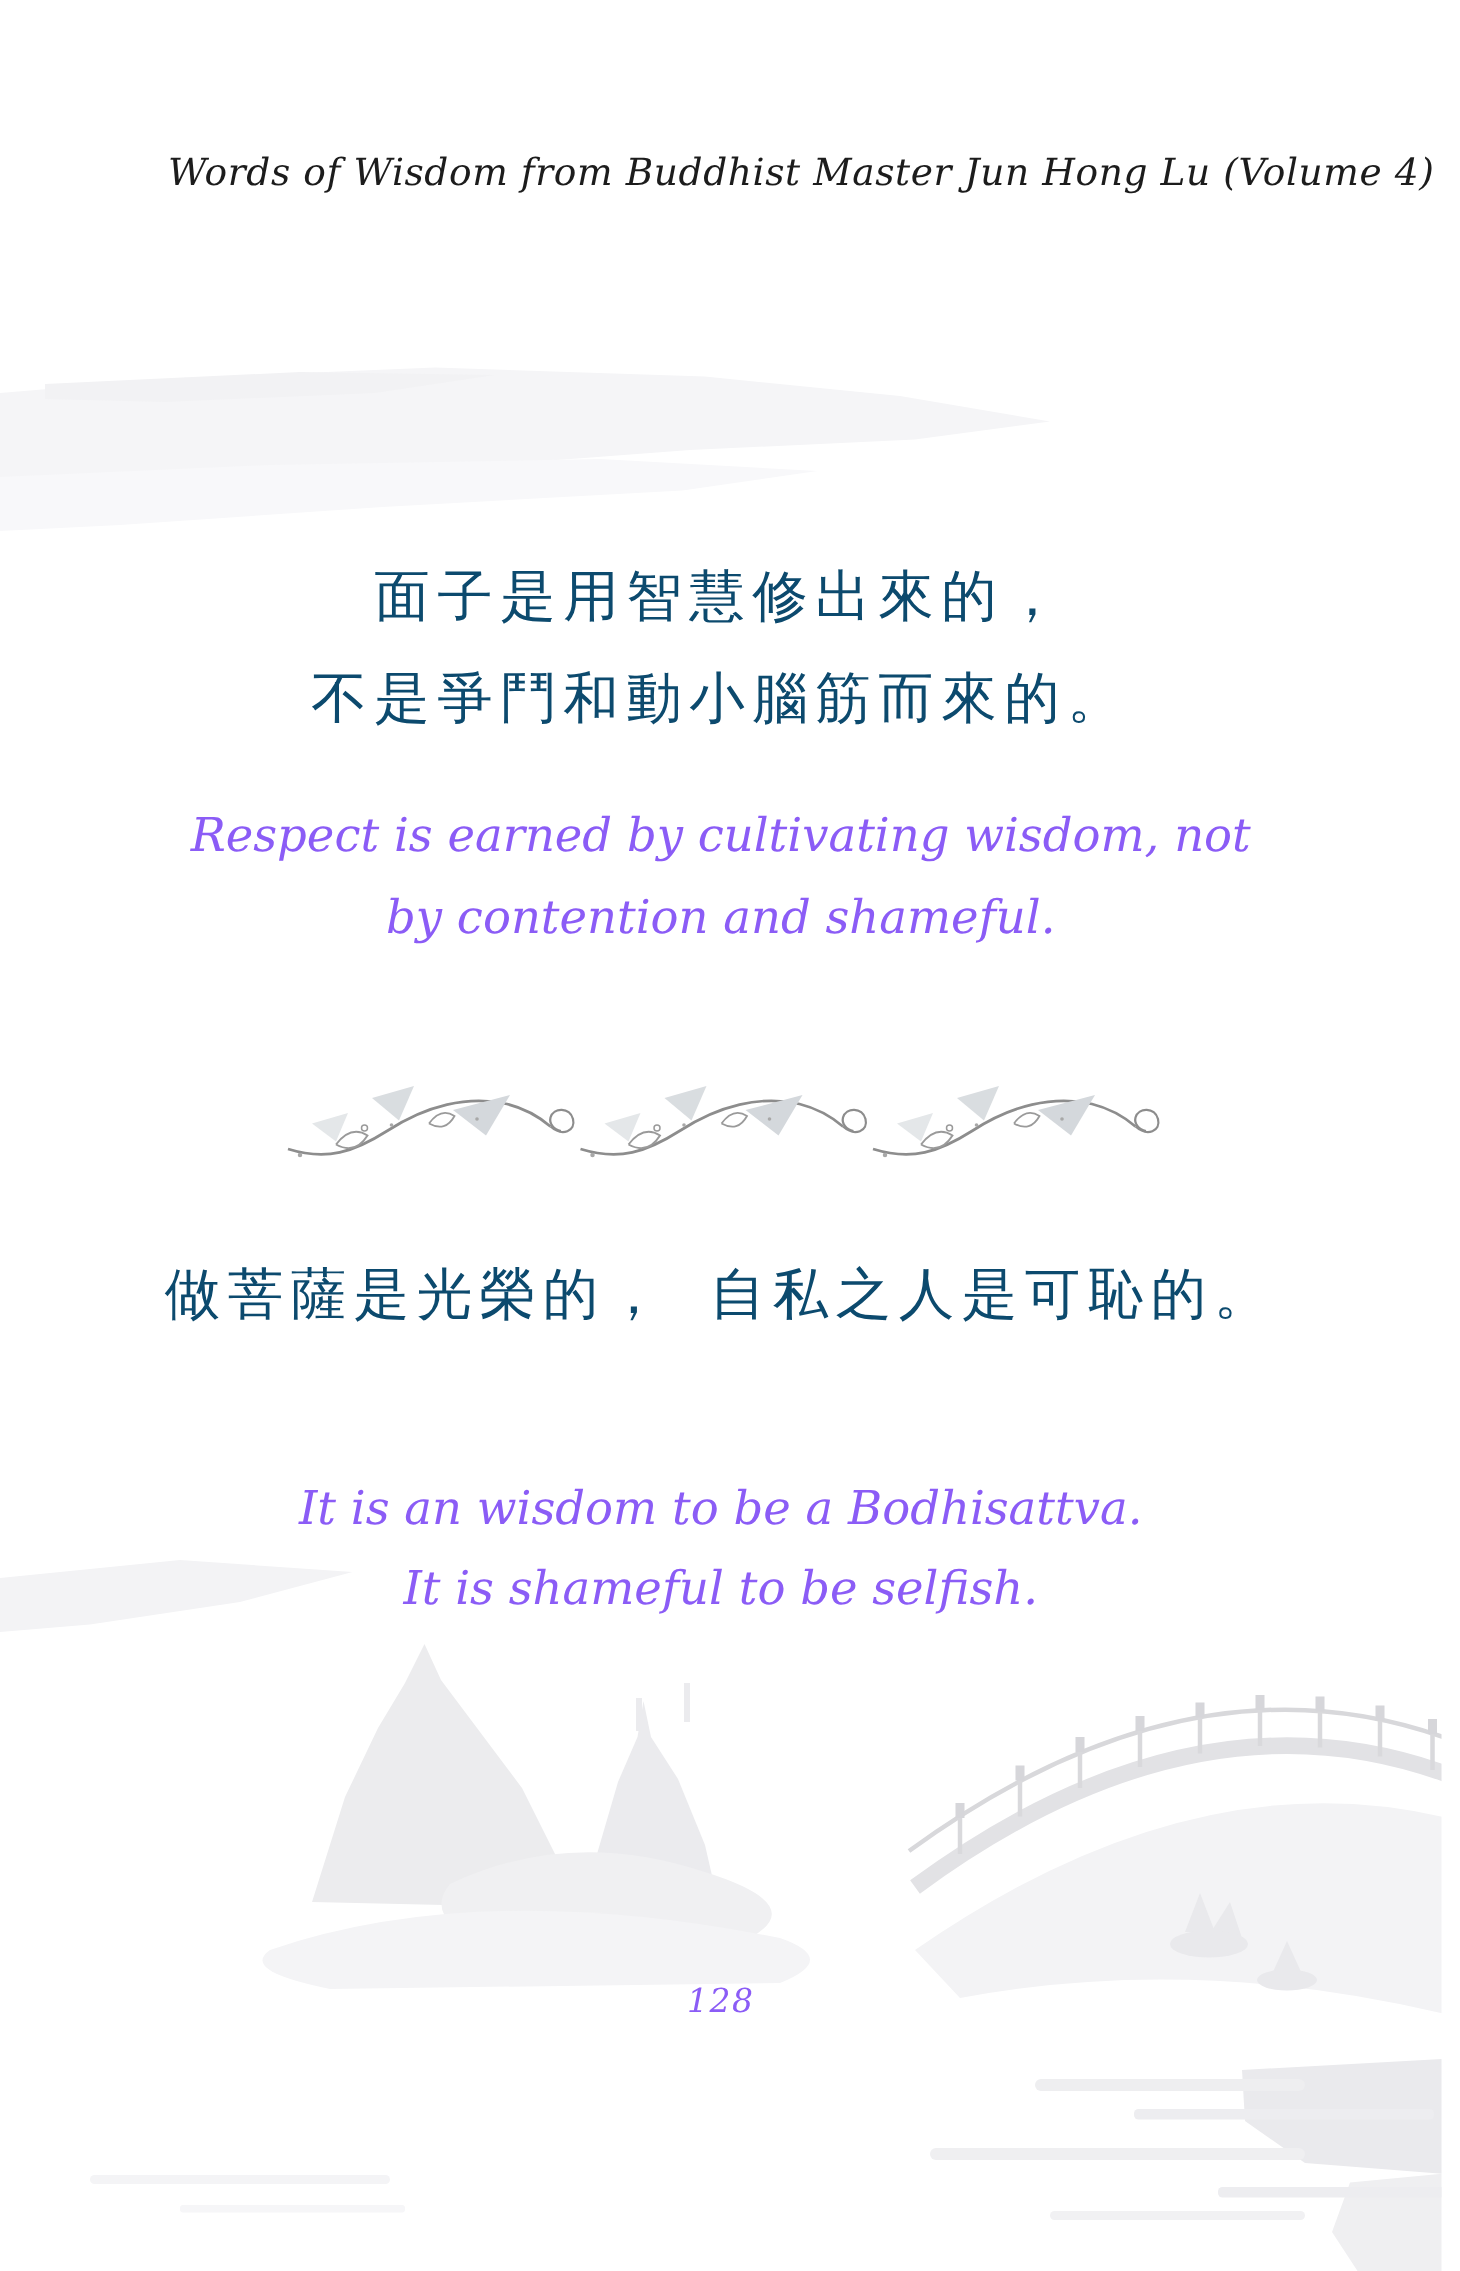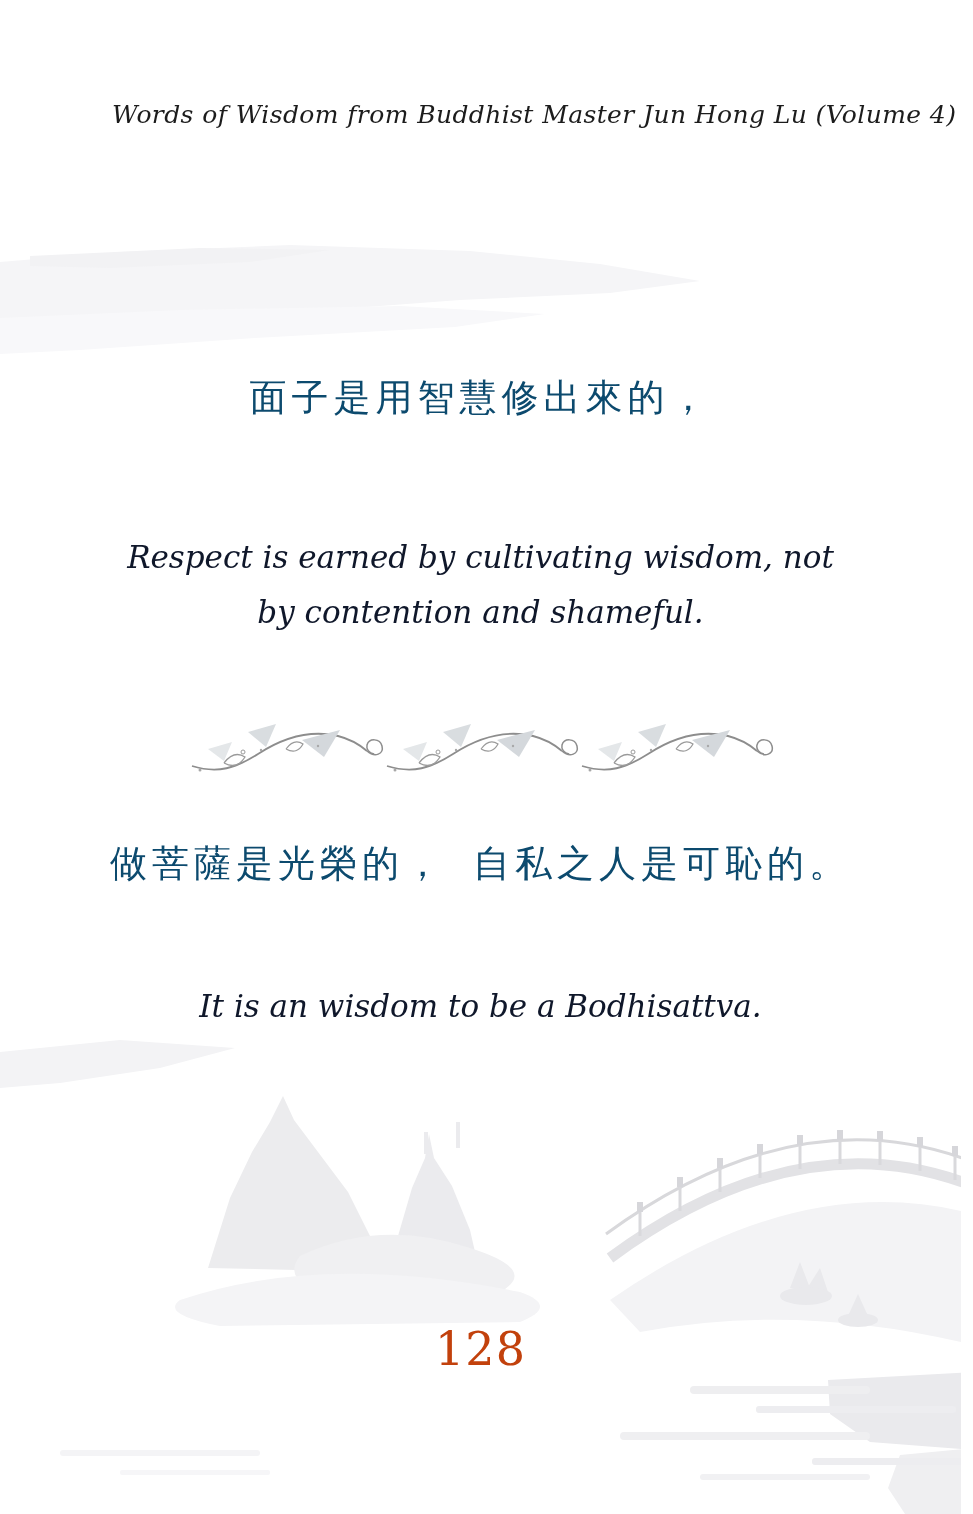--- a/index.html
+++ b/index.html
@@ -37,37 +37,38 @@
     color: #0c4a6e;
     font-weight: 400;
   }
   .q1-zh { top: 364px; line-height: 68px; }
   .q2-zh { top: 832px; line-height: 68px; font-family: Liberation Mono, monospace; }
   .en {
     width: 100%;
     text-align: center;
     font-style: italic;
     font-size: 31px;
-    color: #0f172a;
+    color: #8b5cf6;
   }
   .q1-en { top: 530px; line-height: 55px; }
   .q2-en { top: 980px; line-height: 53px; }
 
   .divider-wrap {
     top: 722px;
     left: 190px;
     width: 586px;
     height: 60px;
   }
   .page-number {
     top: 1322px;
     width: 100%;
     text-align: center;
-    font-size: 46px;
-    color: #c2410c;
+    font-style: italic;
+    font-size: 22px;
+    color: #8b5cf6;
     letter-spacing: 1px;
   }
 </style>
 </head>
 <body>
 
 <div class="page">
 
   <svg class="bg-art" width="973" height="1514" viewBox="0 0 973 1514" aria-hidden="true">
 
@@ -134,20 +135,21 @@
       <rect x="700" y="1474" width="170" height="6" rx="3" fill="#f1f1f3"></rect>
       <rect x="60" y="1450" width="200" height="6" rx="3" fill="#f4f4f6"></rect>
       <rect x="120" y="1470" width="150" height="5" rx="2" fill="#f6f6f8"></rect>
     </g>
   </svg>
 
   <div class="layer header-line">Words of Wisdom from Buddhist Master Jun Hong Lu (Volume 4)</div>
 
   <div class="layer zh q1-zh">
     <div>面子是用智慧修出來的，</div>
+    <div>不是爭鬥和動小腦筋而來的。</div>
   </div>
 
   <div class="layer en q1-en">
     <div>Respect is earned by cultivating wisdom, not</div>
     <div>by contention and shameful.</div>
   </div>
 
   <div class="layer divider-wrap">
     <svg width="586" height="60" viewBox="0 0 586 60" aria-hidden="true">
       <defs>
@@ -170,17 +172,18 @@
       <use href="#vine-unit" x="390" y="0"></use>
     </svg>
   </div>
 
   <div class="layer zh q2-zh">
     <div>做菩薩是光榮的， 自私之人是可恥的。</div>
   </div>
 
   <div class="layer en q2-en">
     <div>It is an wisdom to be a Bodhisattva.</div>
+    <div>It is shameful to be selfish.</div>
   </div>
 
   <div class="layer page-number">128</div>
 
 </div>
 
 </body></html>

